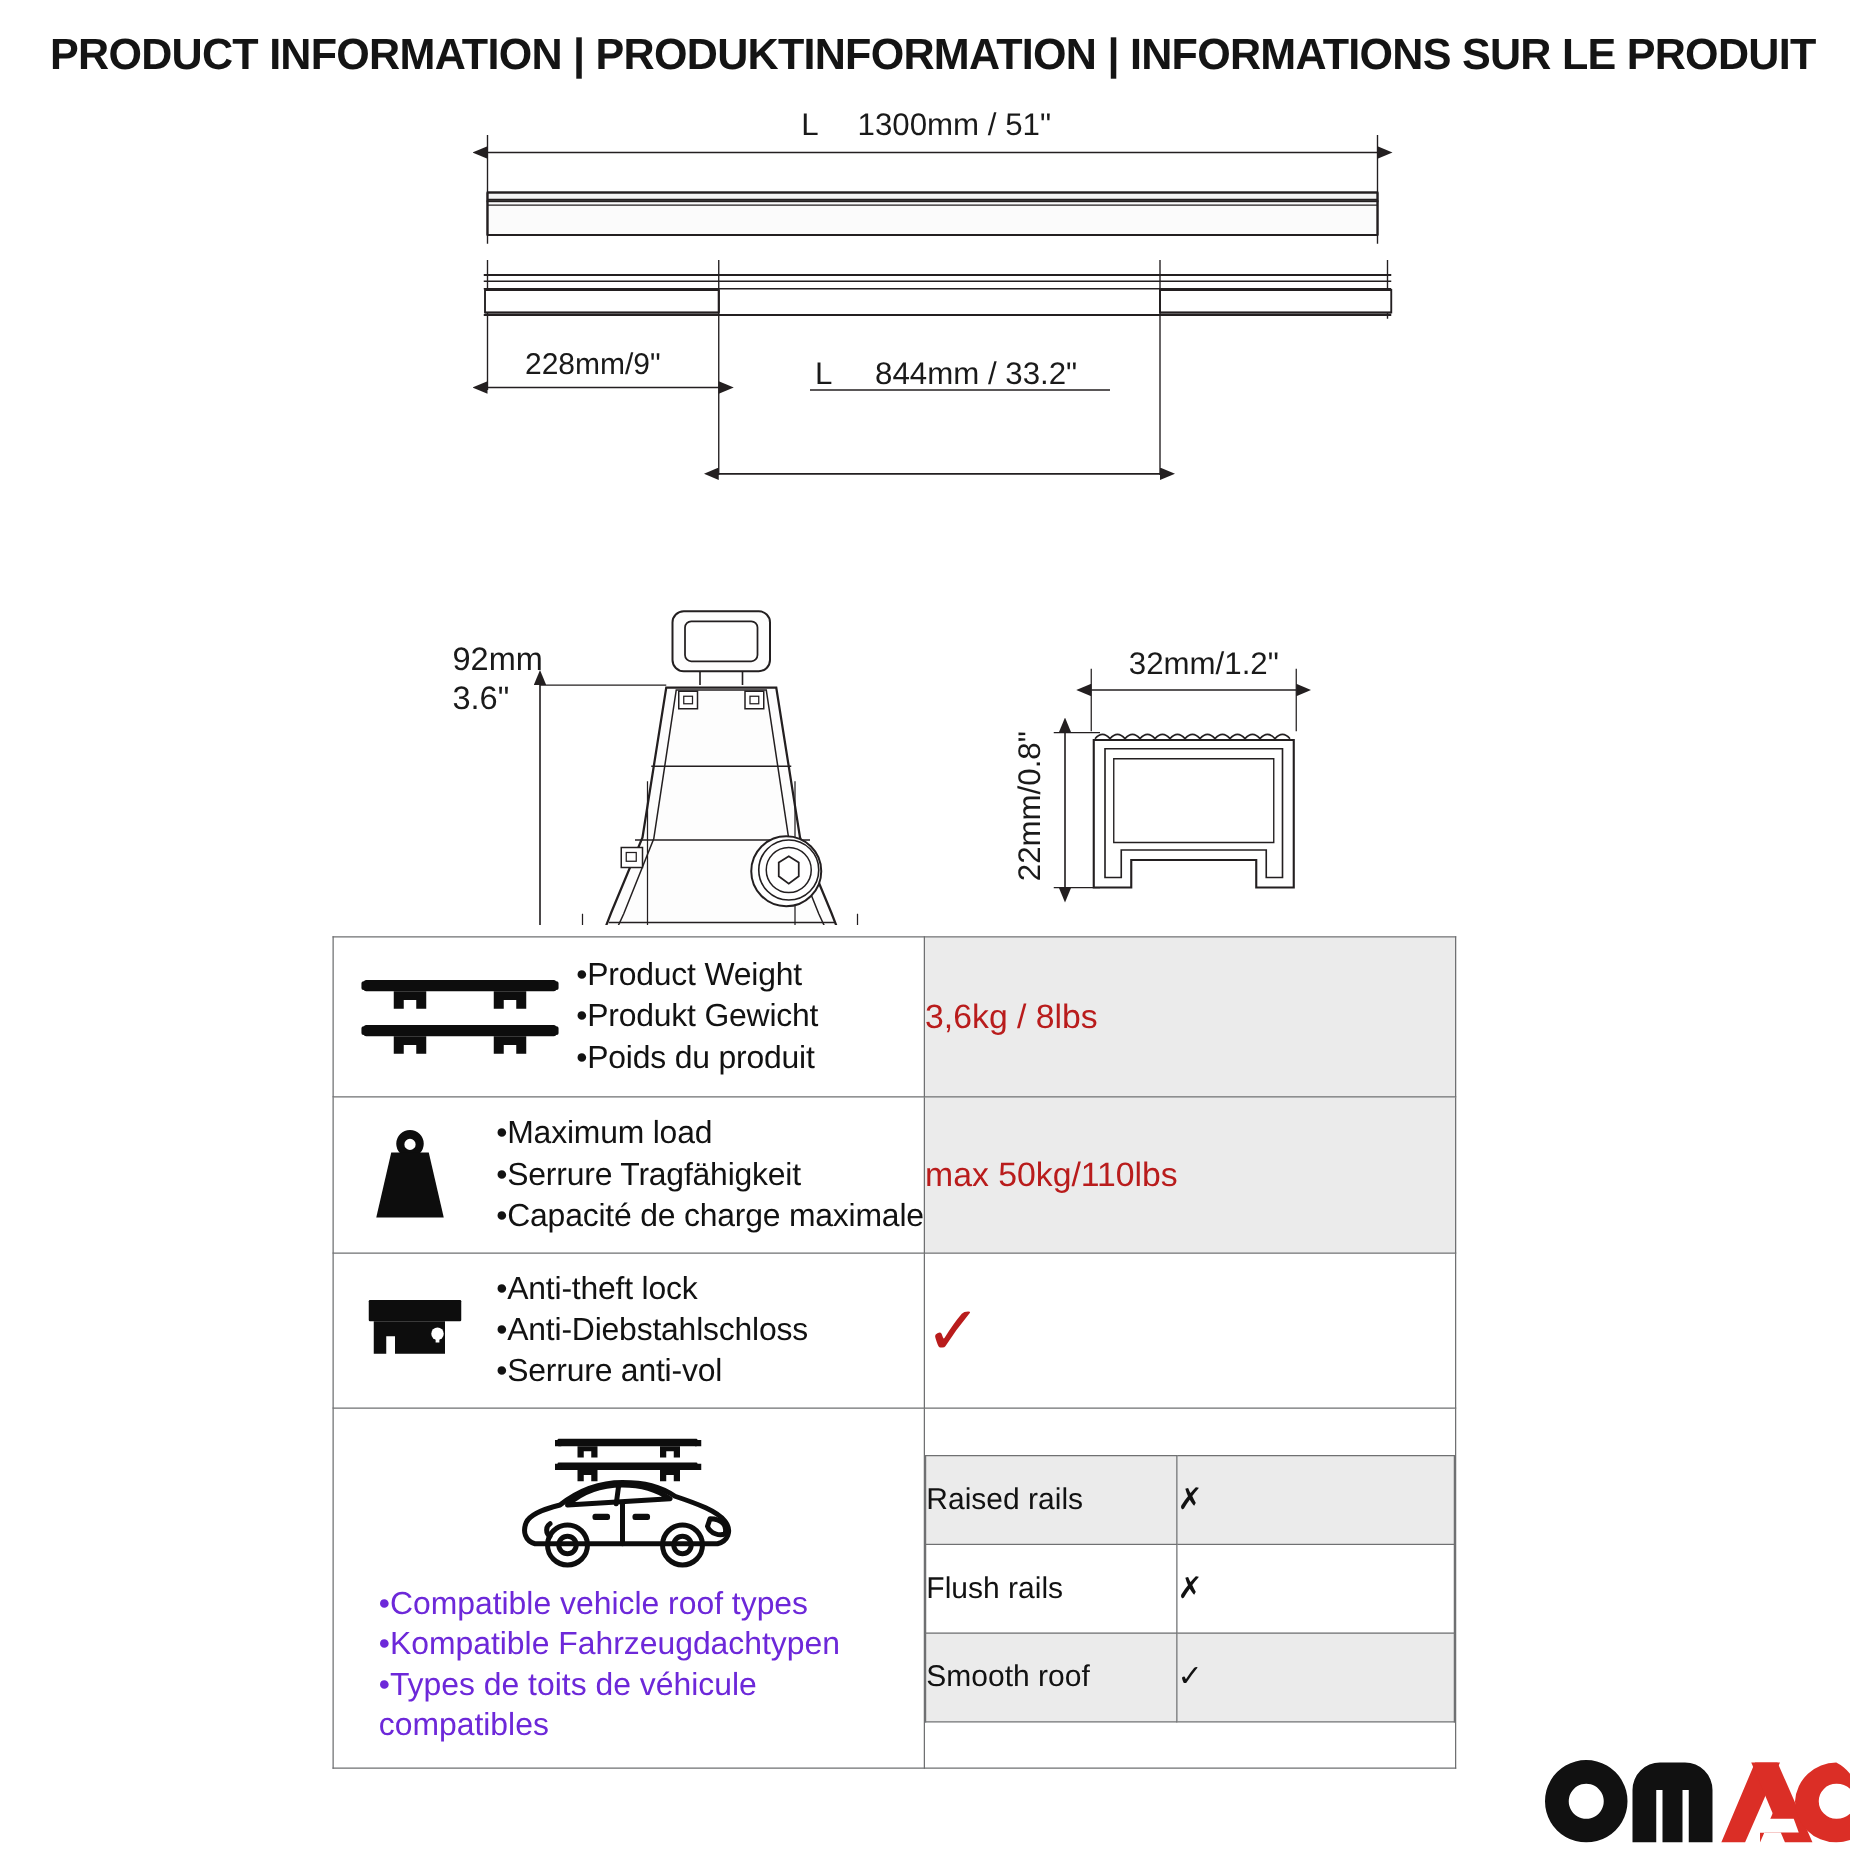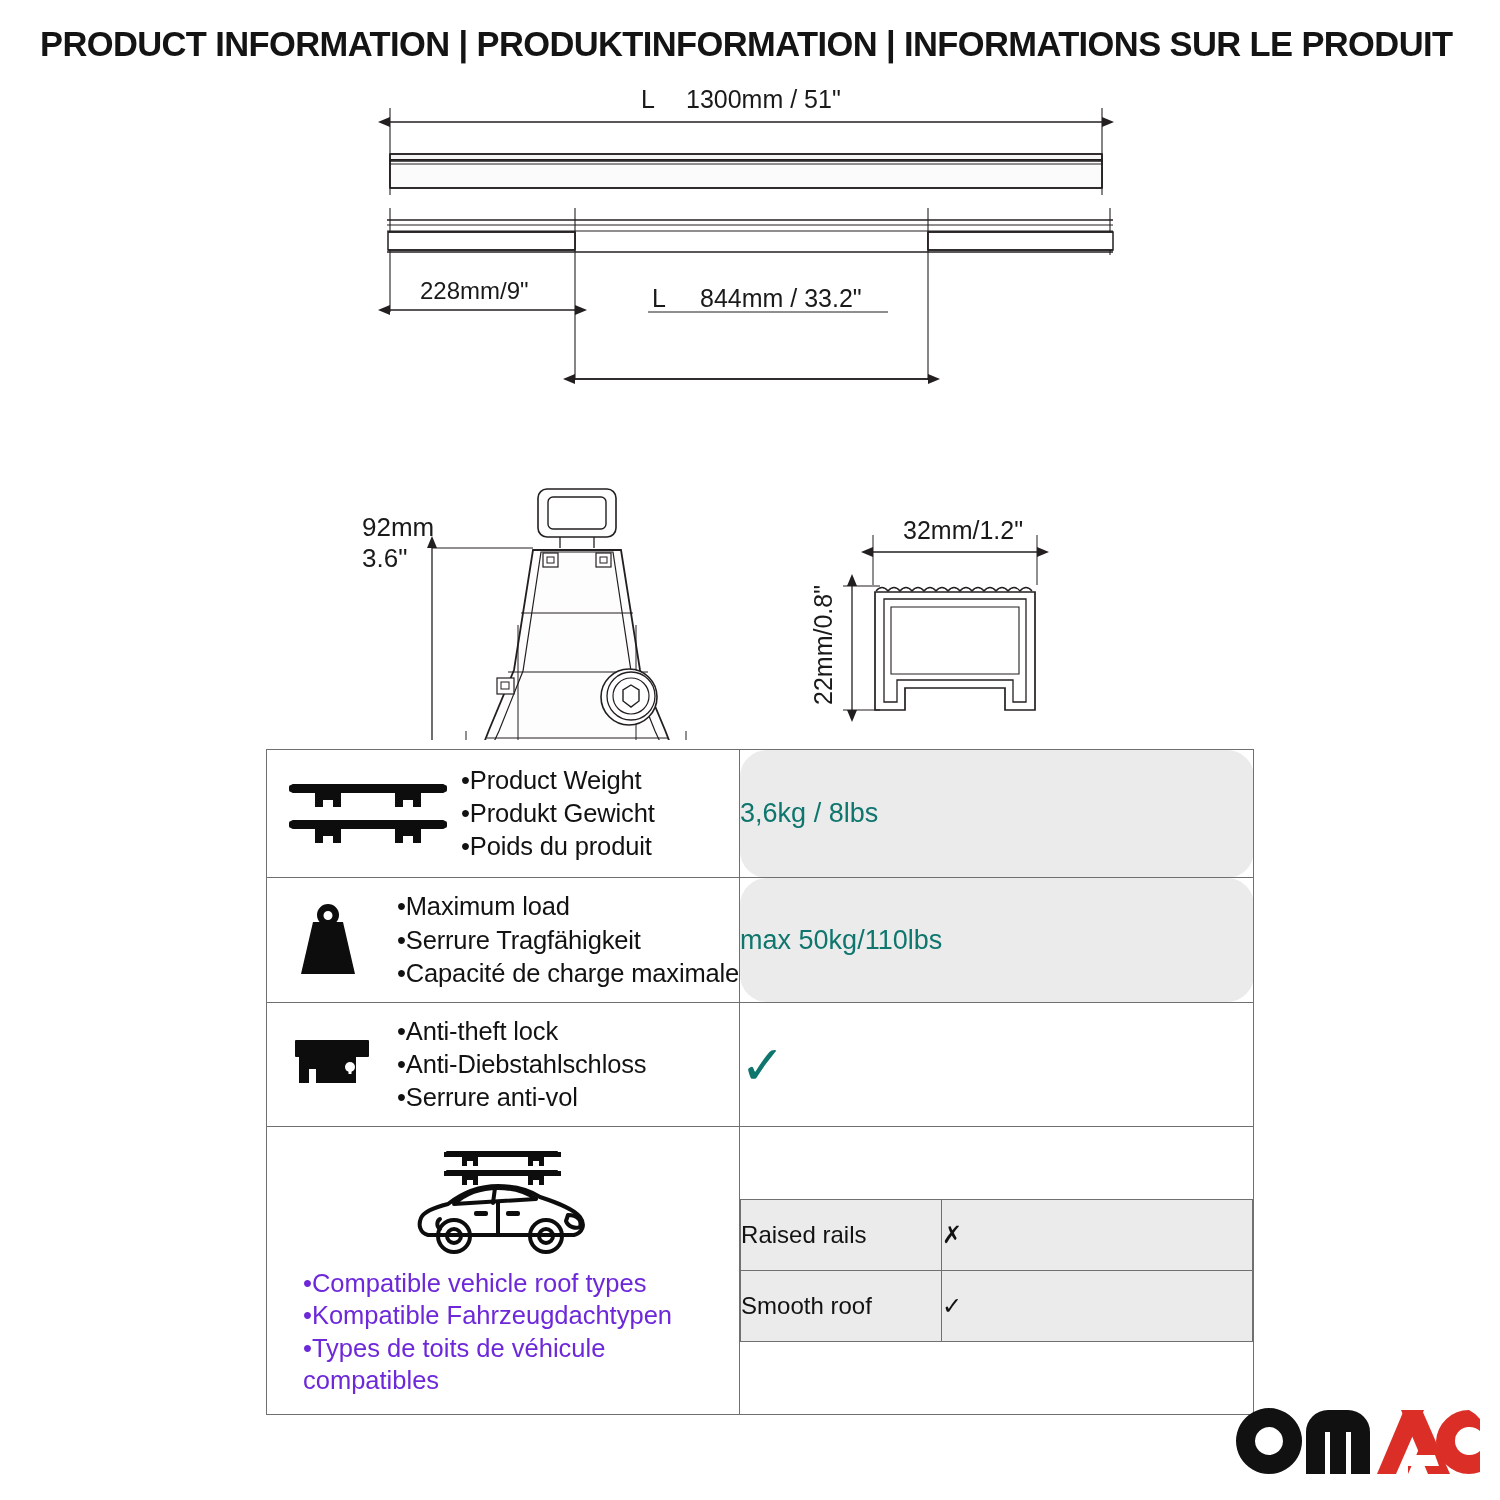--- a/index.html
+++ b/index.html
@@ -13,29 +13,29 @@
     white-space:nowrap;color:#141414;
     transform:scaleX(0.985);transform-origin:left center;
   }
 
   
   #drawing{position:absolute;left:0;top:80px;width:1500px;height:660px;}
   #drawing svg{display:block;}
 
   
   #spec-table{
-    position:absolute;left:266px;top:749px;width:988px;
+    position:absolute;left:266px;top:749px;width:899px;
     border:1.6px solid #58595b;border-collapse:collapse;
     background:#fff;
   }
   #spec-table td{
     border:1.4px solid #6f7072;vertical-align:middle;padding:0;
   }
   .lbl-cell{width:455px;position:relative;}
-  .val-cell{width:575px;font-size:27px;padding-left:22px;color:#0f766e;border-radius:27px;}
+  .val-cell{width:575px;font-size:27px;padding-left:22px;color:#b91c1c;}
   .shaded{background:#ebebeb;}
   .bullets{font-size:25.5px;line-height:1.30;color:#121212;white-space:nowrap;}
   .bullets div{letter-spacing:-0.15px;}
   .icon-box{display:flex;align-items:center;justify-content:center;}
 
   .r1 .lbl-inner{display:flex;align-items:center;gap:14px;padding:14px 0 14px 22px;}
   .r3 .lbl-inner{display:flex;align-items:center;gap:30px;padding:12px 0 12px 22px;}
   .r4 .lbl-inner{display:flex;align-items:center;gap:22px;padding:12px 0 12px 22px;}
 
   .material-line{font-size:27px;padding:26px 0 26px 24px;color:#121212;}
@@ -320,20 +320,24 @@
       </div>
     </td>
     <td style="padding:0">
       <table class="subtable">
         <tbody>
           <tr>
             <td class="sub-name shaded">Raised rails</td>
             <td class="sub-mark shaded mark-no">✗</td>
           </tr>
           <tr>
+            <td class="sub-name">Flush rails</td>
+            <td class="sub-mark mark-no">✗</td>
+          </tr>
+          <tr>
             <td class="sub-name shaded">Smooth roof</td>
             <td class="sub-mark shaded mark-yes">✓</td>
           </tr>
         </tbody>
       </table>
     </td>
   </tr>
 
   </tbody>
 </table>

